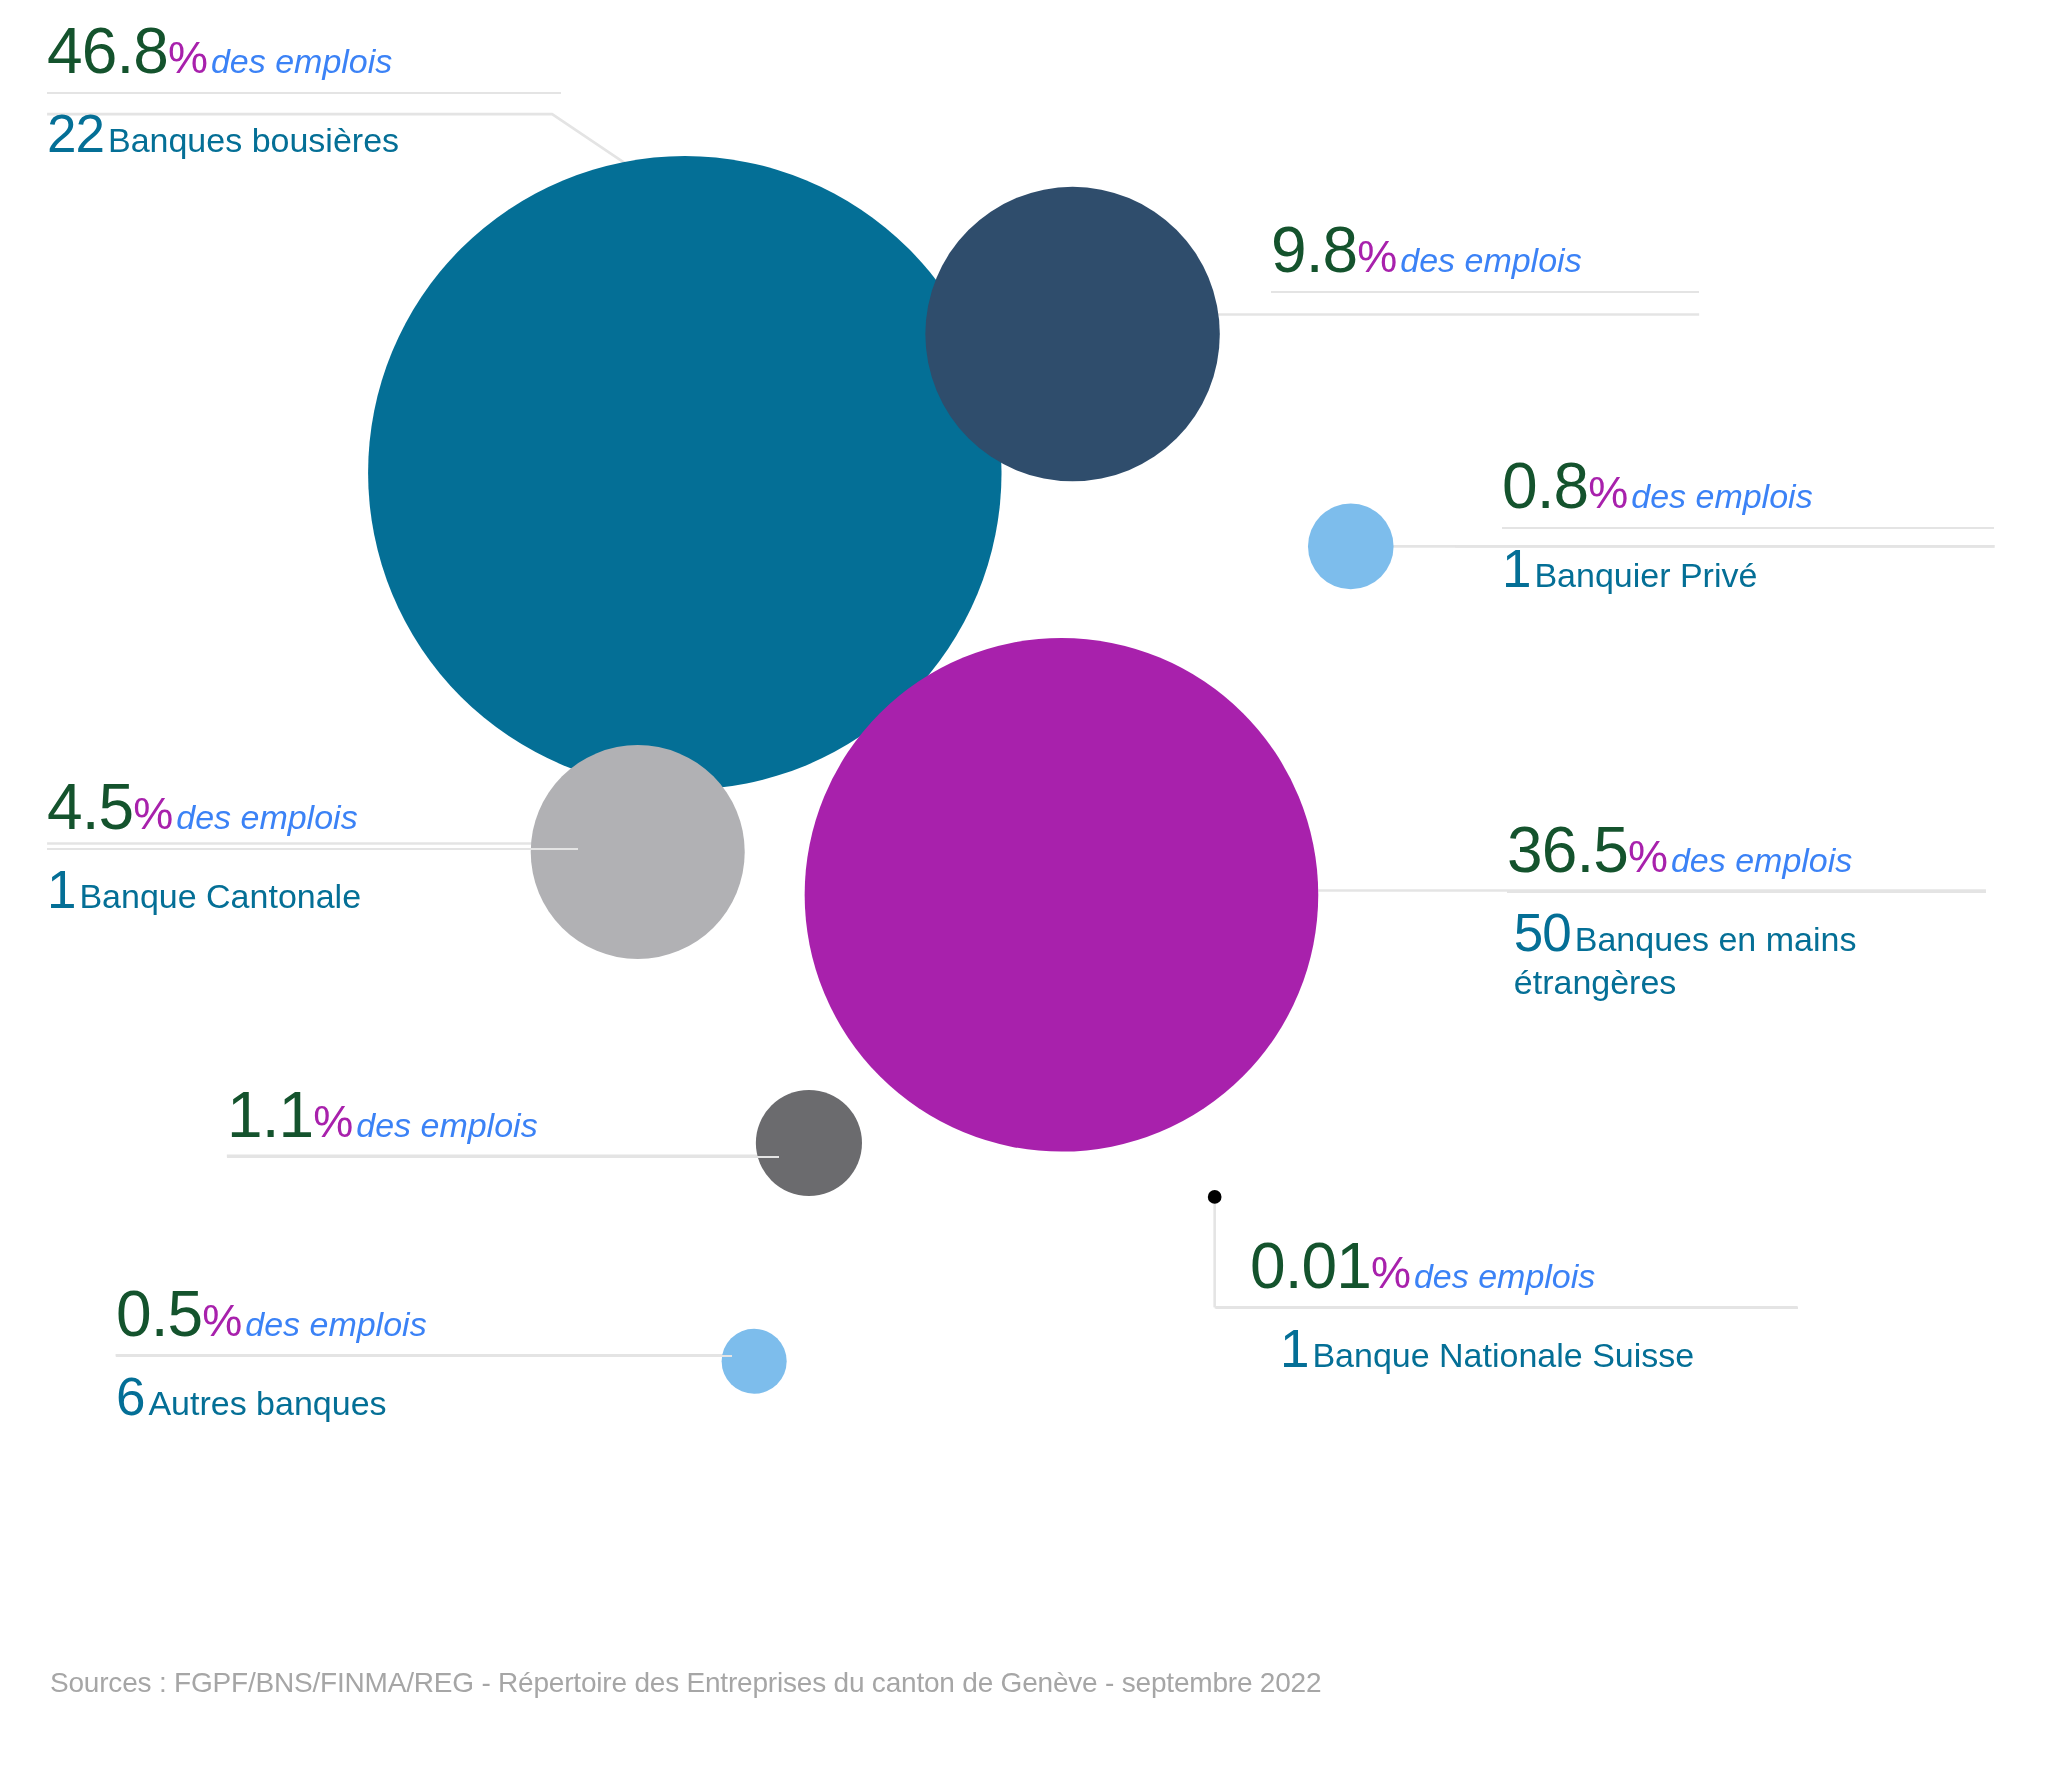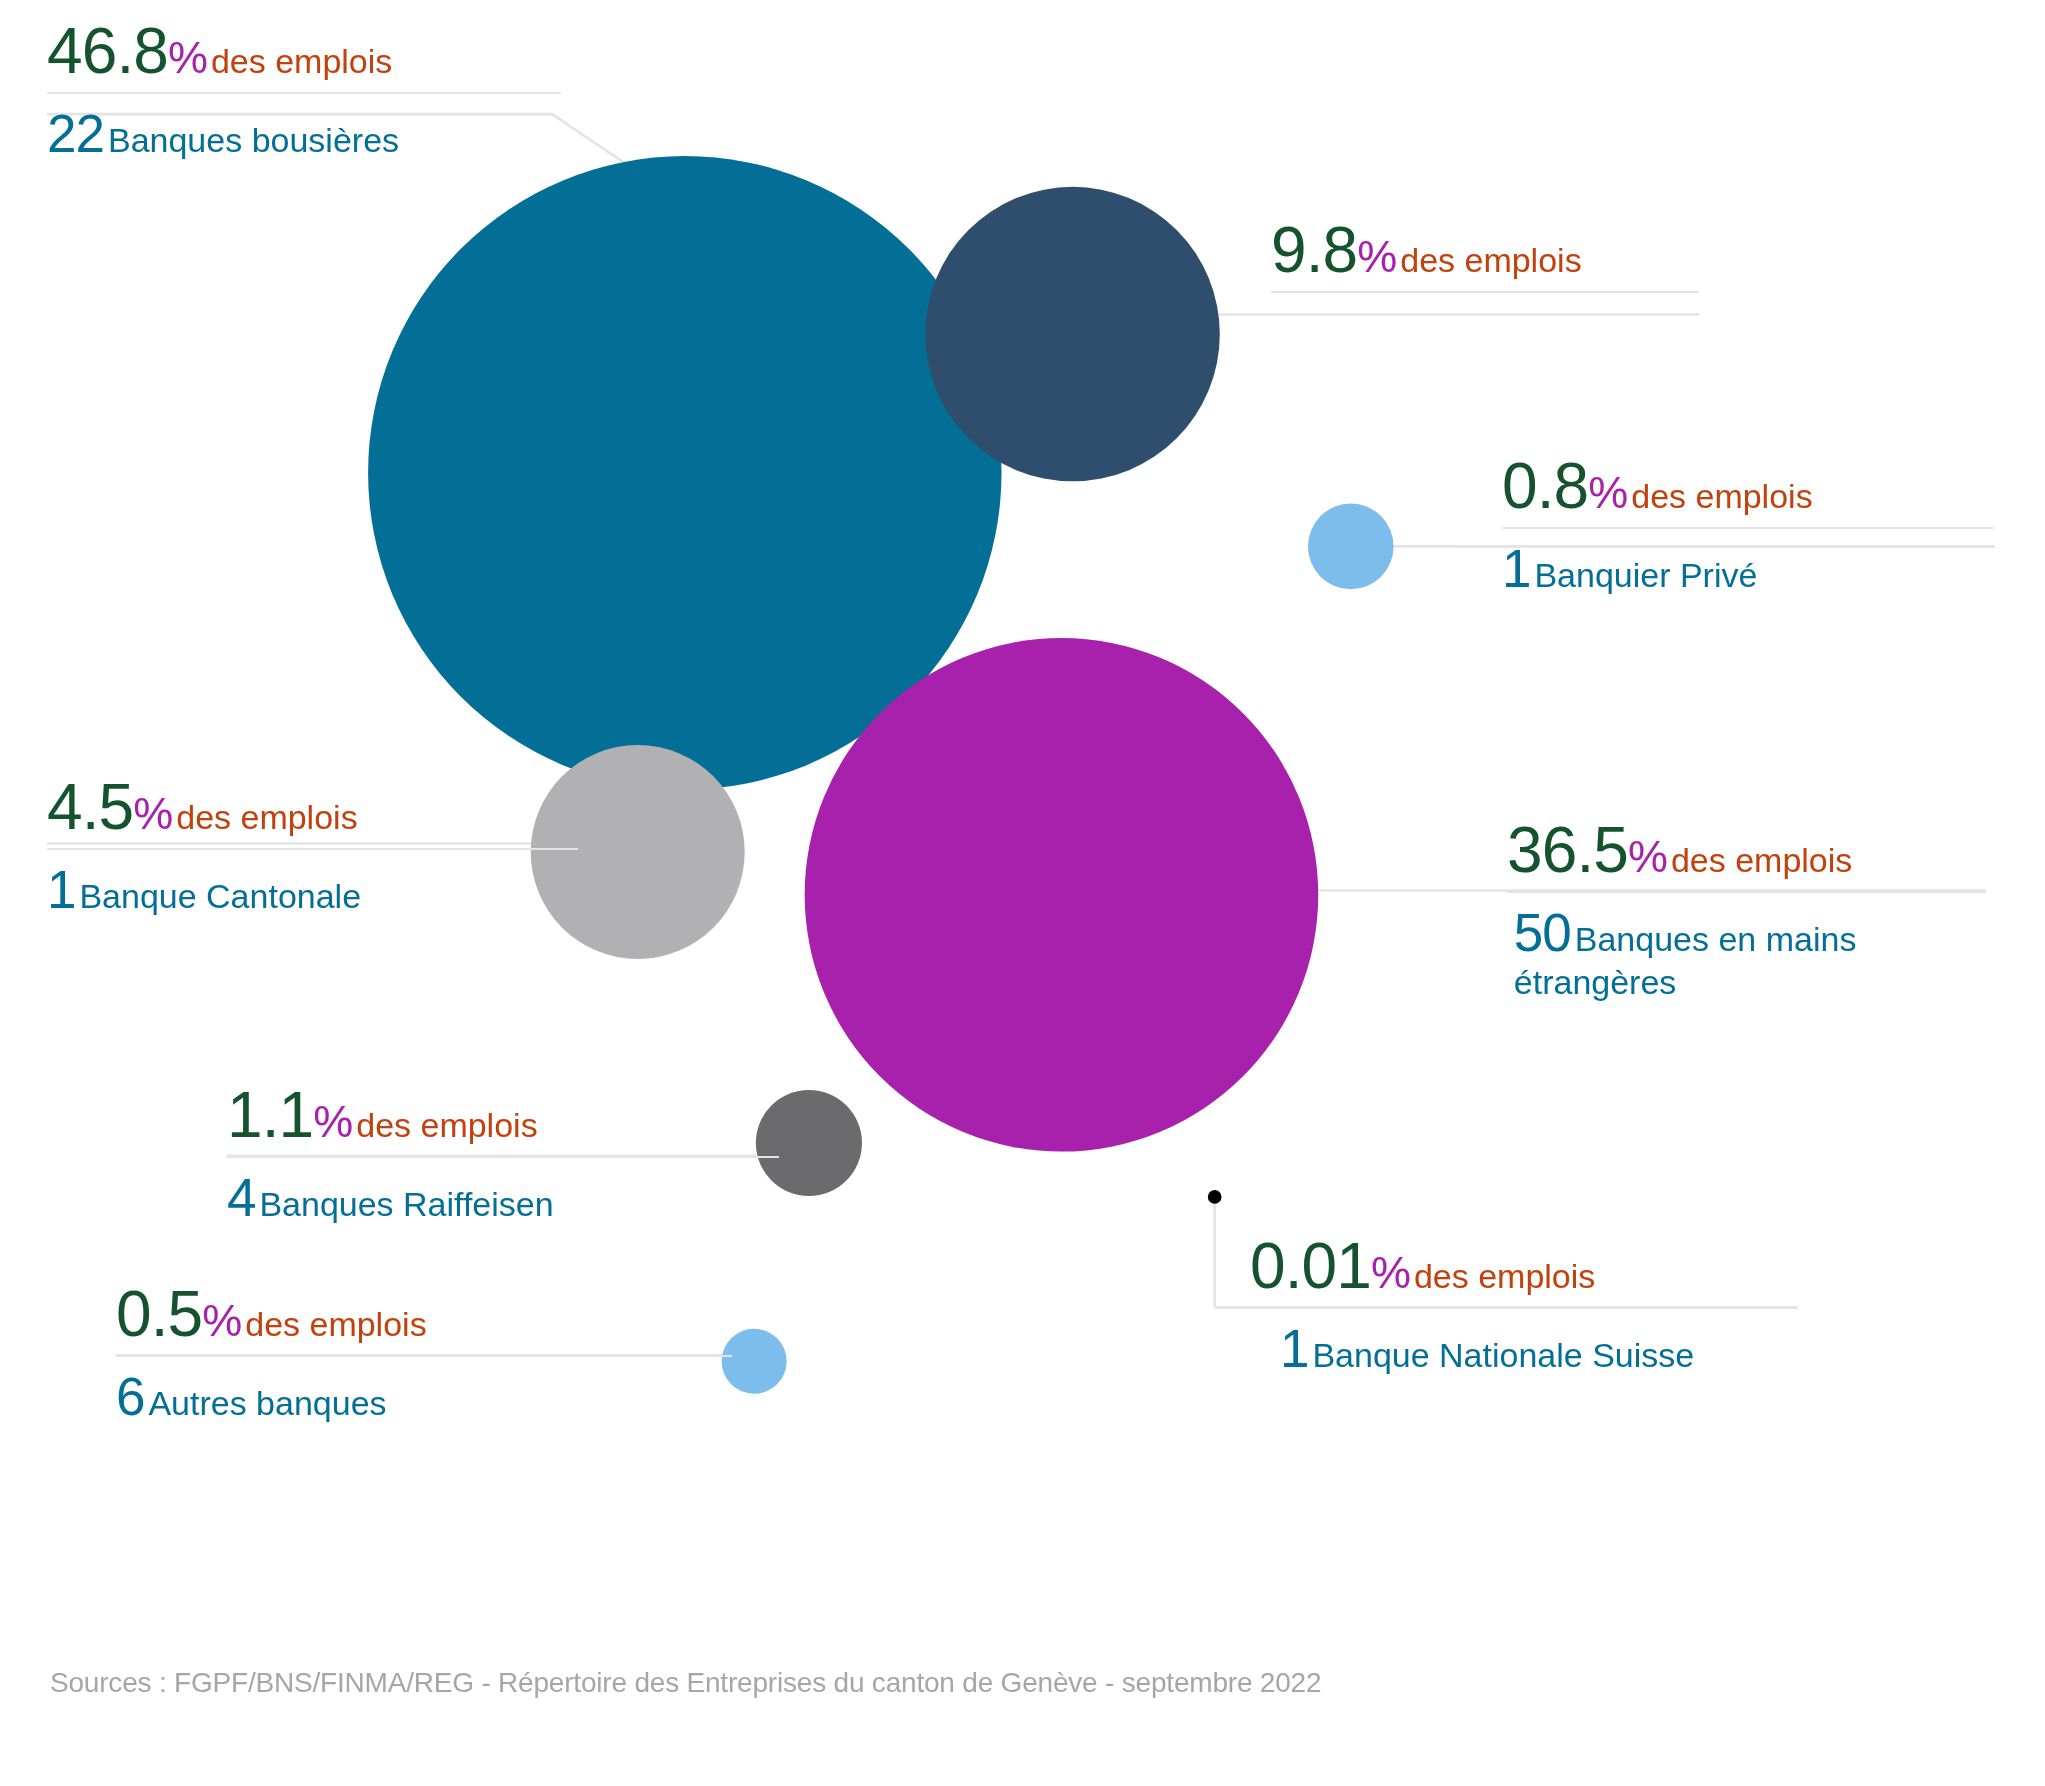--- a/index.html
+++ b/index.html
@@ -45,23 +45,24 @@
     font-size: 64px;
     letter-spacing: -0.9px;
     vertical-align: baseline;
   }
   .pct-sign {
     color: #A821AC;
     font-size: 45px;
     letter-spacing: -0.9px;
   }
   .emplois {
-    color: #c2410c;
+    color: #3b82f6;
     font-size: 34px;
     letter-spacing: 0px;
+    font-style: italic;
   }
   .count {
     color: #046F96;
     font-size: 53px;
     letter-spacing: -0.9px;
   }
   .entity {
     color: #046F96;
     font-size: 34px;
     letter-spacing: 0px;
@@ -174,24 +175,20 @@
       <span class="entity">Banque Cantonale</span>
     </div>
   </div>
 
   <div class="label" style="left:227px; top:1083px; width:552px;">
     <div class="label-line1">
       <span class="pct">1.1</span><span class="pct-sign">%</span>
       <span class="emplois">des emplois</span>
     </div>
     <div class="divider"></div>
-    <div class="label-line2">
-      <span class="count">4</span>
-      <span class="entity">Banques Raiffeisen</span>
-    </div>
   </div>
 
   <div class="label" style="left:116px; top:1282px; width:616px;">
     <div class="label-line1">
       <span class="pct">0.5</span><span class="pct-sign">%</span>
       <span class="emplois">des emplois</span>
     </div>
     <div class="divider"></div>
     <div class="label-line2">
       <span class="count">6</span>

